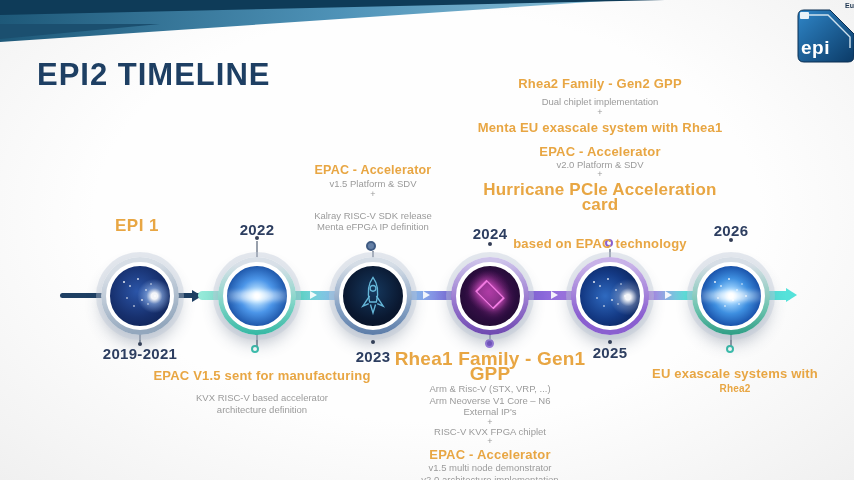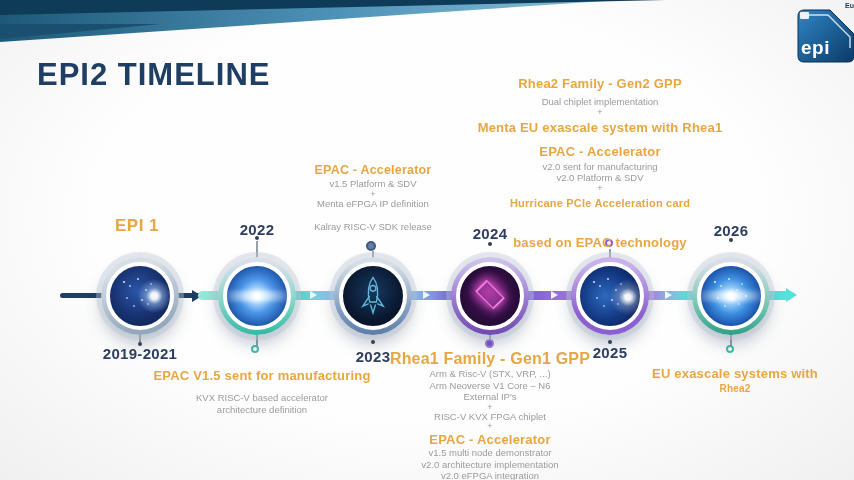--- a/index.html
+++ b/index.html
@@ -201,45 +201,44 @@
   <div class="year" style="left:490px; top:225px;">2024</div>
   <div class="year" style="left:731px; top:222px;">2026</div>
   <div class="year" style="left:140px; top:345px;">2019-2021</div>
   <div class="year" style="left:373px; top:348px;">2023</div>
   <div class="year" style="left:610px; top:344px;">2025</div>
 
   <div class="ann" style="left:373px; top:163px; width:190px;">
     <div class="h-orange">EPAC - Accelerator</div>
     <div class="sub">v1.5 Platform &amp; SDV</div>
     <div class="sep">+</div>
+    <div class="sub mt12">Kalray RISC-V SDK release</div>
     <div class="sub">Menta eFPGA IP definition</div>
-    <div class="sub mt12">Kalray RISC-V SDK release</div>
   </div>
 
   <div class="ann" style="left:600px; top:76px; width:270px;">
     <div class="h-orange" style="font-size:13px;">Rhea2 Family - Gen2 GPP</div>
     <div class="sub mt5">Dual chiplet implementation</div>
     <div class="sep">+</div>
     <div class="h-orange mt4" style="font-size:13px;">Menta EU exascale system with Rhea1</div>
     <div class="h-orange mt9" style="font-size:13px;">EPAC - Accelerator</div>
-    <div class="sub mt2">v2.0 sent for manufacturing</div>
     <div class="sub">v2.0 Platform &amp; SDV</div>
     <div class="sep">+</div>
-    <div class="h-orange mt4" style="font-size:11px;">Hurricane PCIe Acceleration card</div>
+    <div class="h-orange mt4" style="font-size:17px;">Hurricane PCIe Acceleration card</div>
     <div class="h-orange" style="font-size:13px;margin-top:24px;">based on EPAC technology</div>
   </div>
 
   <div class="ann" style="left:262px; top:368px; width:250px;">
     <div class="h-orange" style="font-size:13px;">EPAC V1.5 sent for manufacturing</div>
     <div class="sub mt9">KVX RISC-V based accelerator</div>
     <div class="sub">architecture definition</div>
   </div>
 
   <div class="ann" style="left:490px; top:351px; width:210px;">
-    <div class="h-orange" style="font-size:16px;">Rhea1 Family - Gen1 GPP</div>
+    <div class="h-orange" style="font-size:19px;">Rhea1 Family - Gen1 GPP</div>
     <div class="sub mt2">Arm &amp; Risc-V (STX, VRP, ...)</div>
     <div class="sub">Arm Neoverse V1 Core – N6</div>
     <div class="sub">External IP's</div>
     <div class="sep">+</div>
     <div class="sub">RISC-V KVX FPGA chiplet</div>
     <div class="sep">+</div>
     <div class="h-orange mt2" style="font-size:13px;">EPAC - Accelerator</div>
     <div class="sub">v1.5 multi node demonstrator</div>
     <div class="sub">v2.0 architecture implementation</div>
     <div class="sub">v2.0 eFPGA integration</div>

